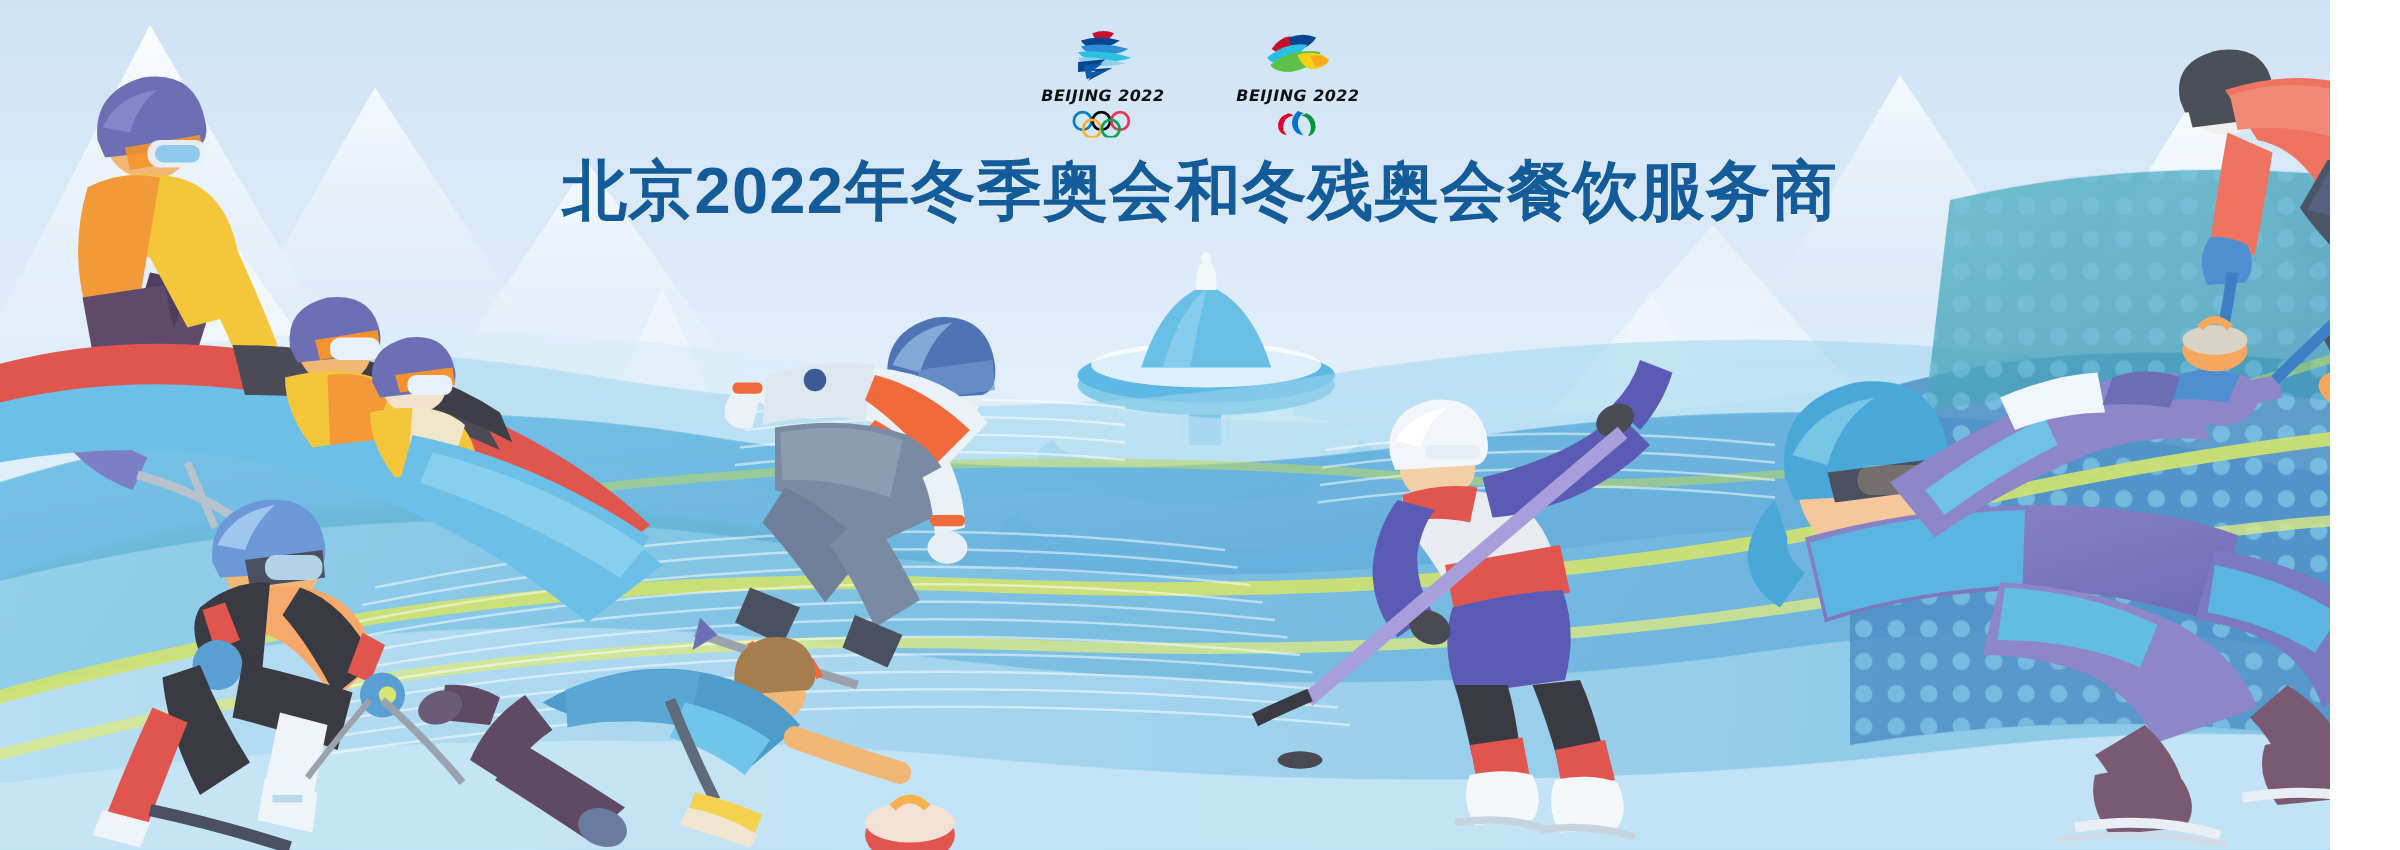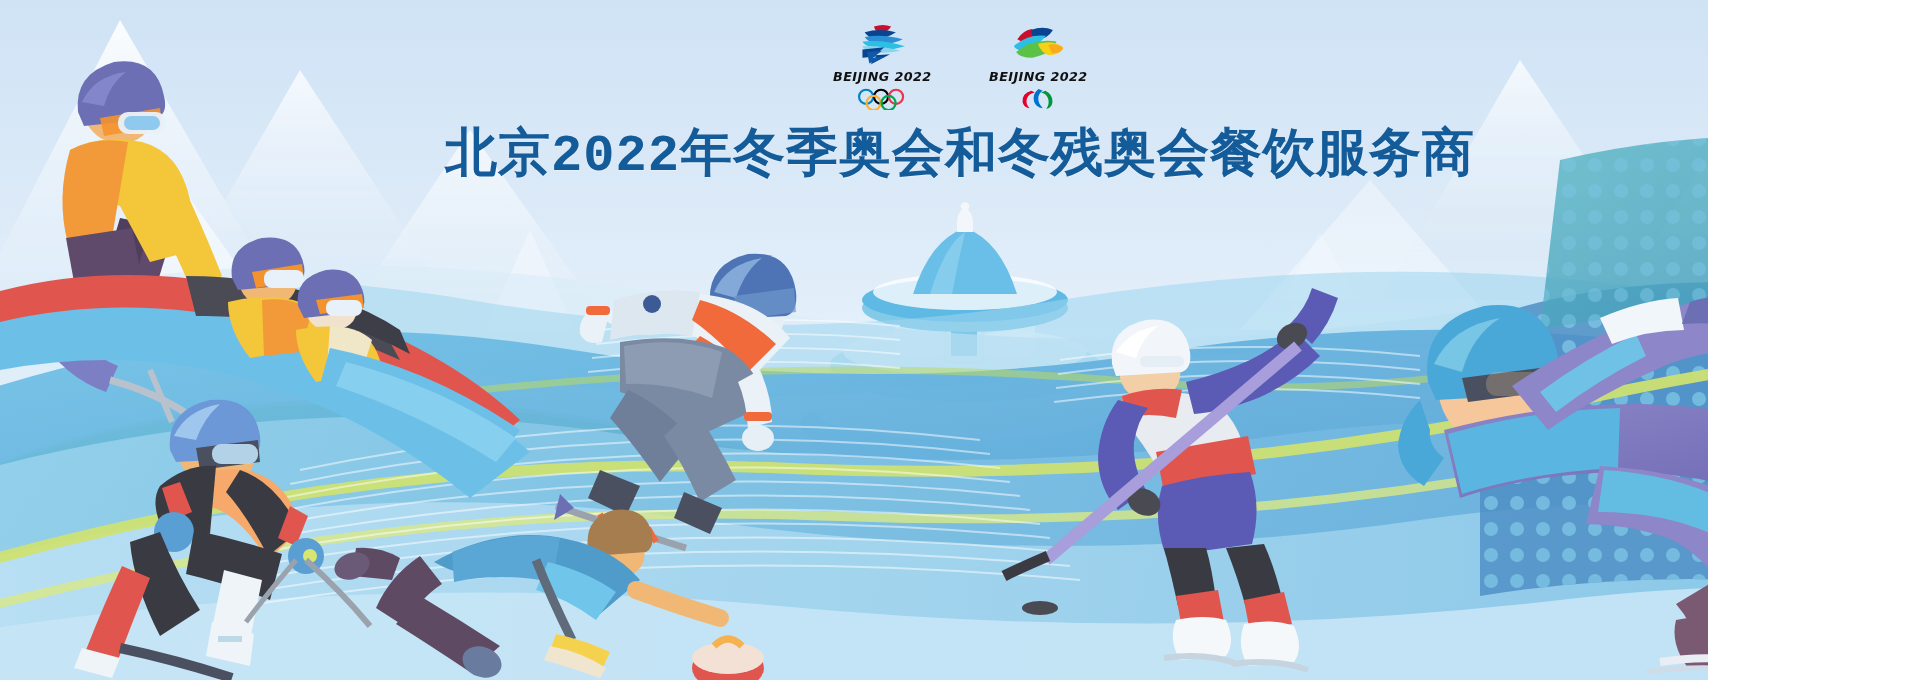--- a/index.html
+++ b/index.html
@@ -1,18 +1,18 @@
 <!DOCTYPE html>
 <html><head>
 <meta charset="utf-8">
 <style>
   html,body{margin:0;padding:0;background:#fff;}
   body{font-family:"Liberation Sans",sans-serif;}
   .banner{
-    position:relative;width:1708px;height:680px;overflow:hidden;
+    position:relative;width:1864px;height:680px;overflow:hidden;
     background:linear-gradient(180deg,#cfe3f5 0%,#d9ebf8 22%,#e6f2fb 45%,#dfeefb 70%,#cfe7f8 100%);
   }
   .layer{position:absolute;left:0;top:0;width:1920px;height:680px;}
   .svgfull{display:block;width:1920px;height:680px;}
 
   
   .logos{
     position:absolute;left:0;top:22px;width:1920px;height:100px;
     display:flex;justify-content:center;align-items:flex-start;gap:38px;z-index:40;
   }
@@ -24,21 +24,21 @@
     color:#111;margin-top:3px;line-height:1;white-space:nowrap;
     transform:scaleX(1.02);
   }
   .logo-rings{margin-top:4px;height:22px;}
   .logo-agitos{margin-top:4px;height:22px;}
 
   
   .title-wrap{position:absolute;left:0;top:118px;width:1920px;text-align:center;z-index:45;}
   .title{
     display:inline-block;
-    font-family:Liberation Mono, monospace;
+    font-family:Liberation Sans, sans-serif;
     font-size:52px;font-weight:bold;letter-spacing:1px;
     color:#145c99;
     text-shadow:0 1px 0 rgba(255,255,255,.35);
     white-space:nowrap;
   }
 </style>
 </head>
 <body>
 
 <div class="banner">

